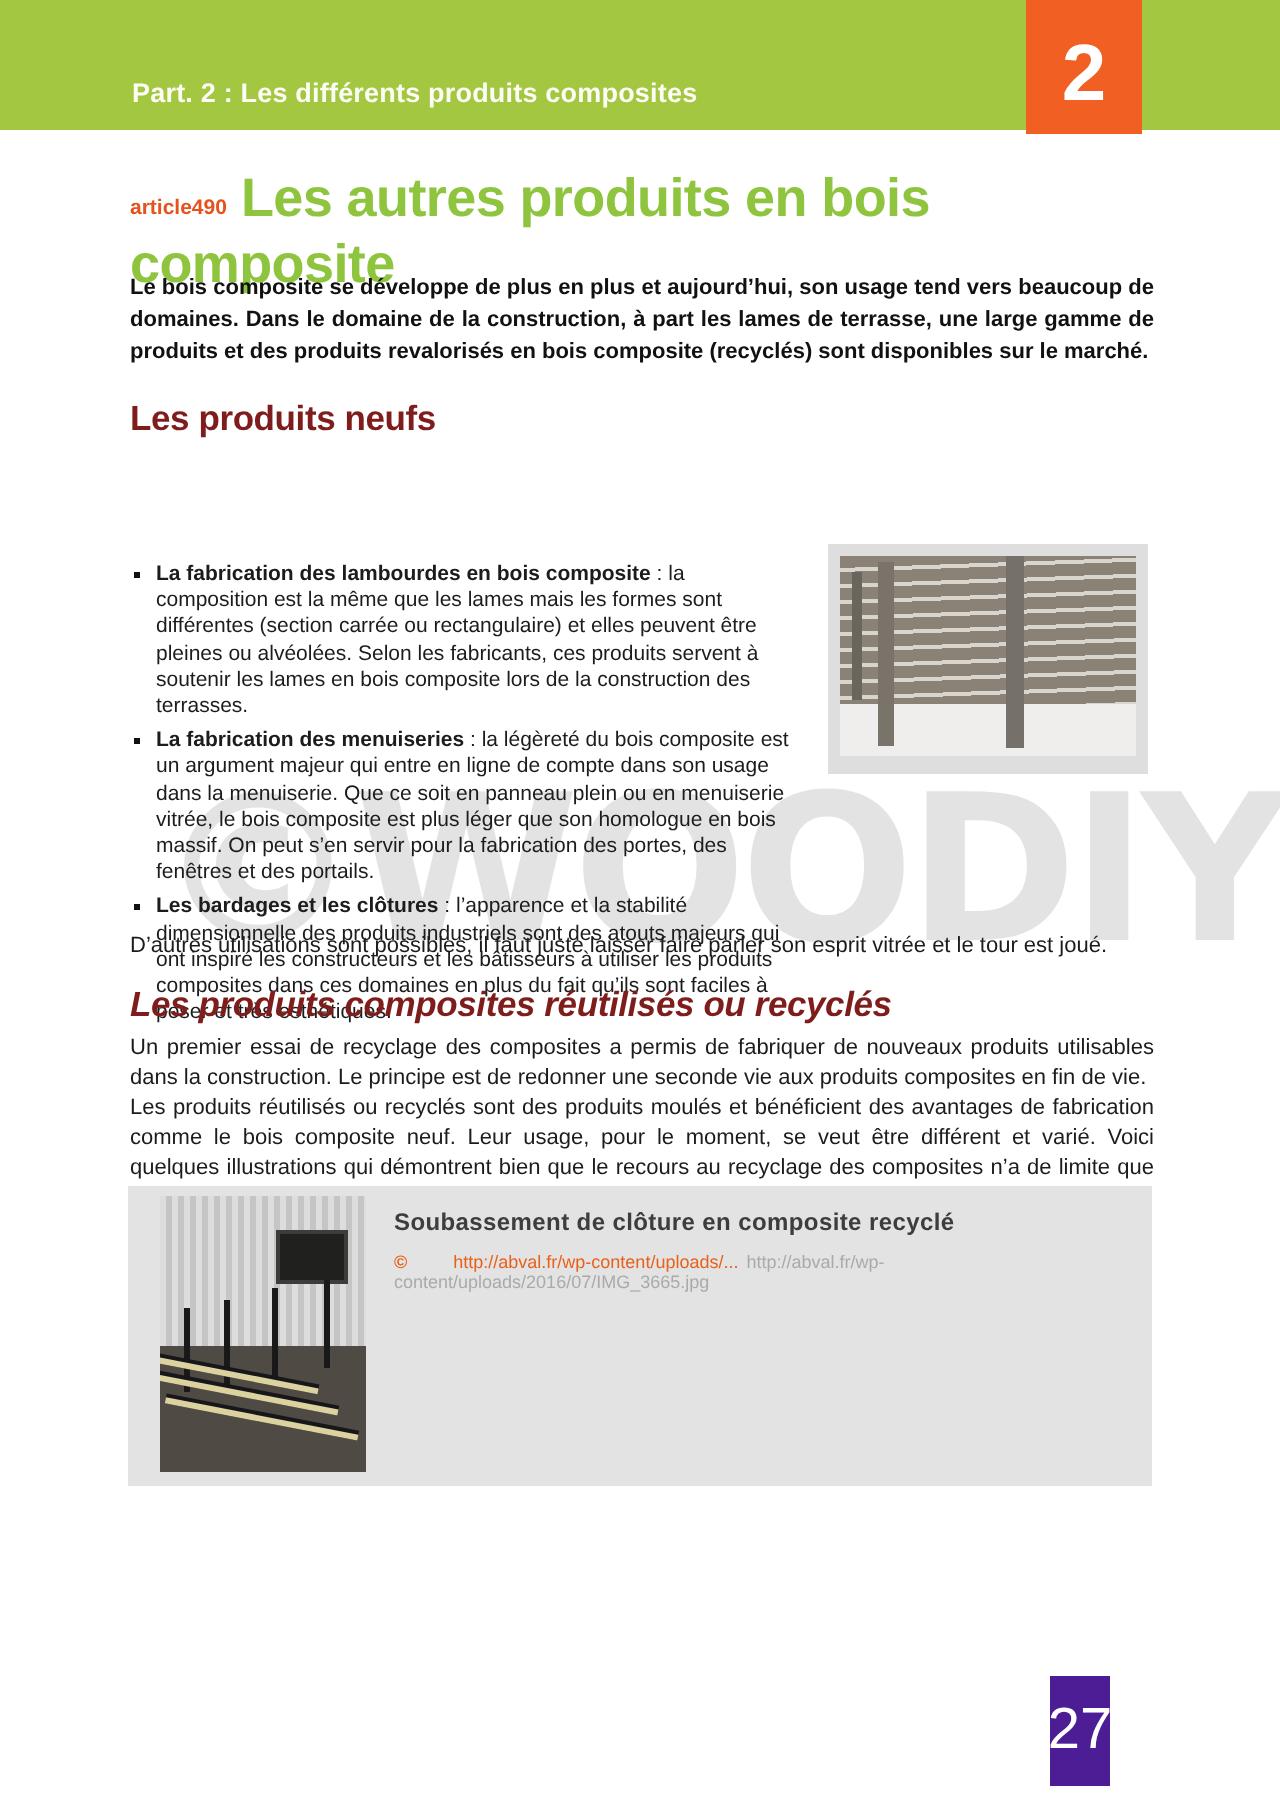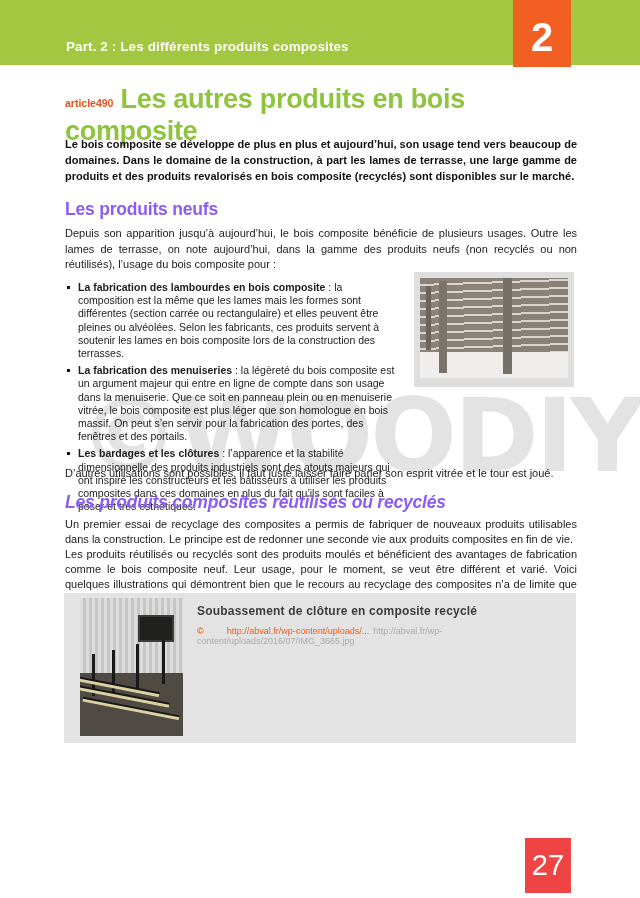--- a/index.html
+++ b/index.html
@@ -22,21 +22,21 @@
   }
   
   .content { position:absolute; left:0; top:0; width:640px; height:898px; z-index:1; }
   .article-head { position:absolute; left:65px; top:85px; width:505px; line-height:28px; }
   .article-id { color:#e5521b; font-size:10.5px; font-weight:bold; margin-right:7px; vertical-align:1px; }
   .article-title { color:#8ec43e; font-size:27px; font-weight:bold; letter-spacing:-0.3px; }
   .intro {
     position:absolute; left:65px; top:137px; width:512px;
     font-size:11px; font-weight:bold; line-height:15.8px; color:#111; text-align:justify;
   }
-  .h2 { position:absolute; left:65px; color:#8b5cf6; font-size:17.5px; font-weight:bold; letter-spacing:-0.2px; }
+  .h2 { position:absolute; left:65px; color:#7f1d1d; font-size:17.5px; font-weight:bold; letter-spacing:-0.2px; }
   .h2-neufs { top:199px; }
   .h2-recycles { top:492px;font-style:italic; }
   .para { position:absolute; left:65px; width:512px; font-size:11px; line-height:15.5px; color:#1c1c1c; text-align:justify; }
   .p-depuis { top:226px; }
   .p-autres { top:466px; width:512px; }
   .p-recyclage1 { top:517px; line-height:15px; }
   .p-recyclage2 { top:547px; line-height:15px; }
   
   .bullets { position:absolute; left:65px; top:281px; width:334px; list-style:none; }
   .bullets li {
@@ -73,21 +73,21 @@
   .rp-beam1 { left:-6px; top:86px; width:86px; }
   .rp-beam2 { left:-2px; top:96px; width:92px; }
   .rp-beam3 { left:2px; top:108px; width:98px; }
   .card-title { position:absolute; left:133px; top:11px; font-size:12px; font-weight:bold; color:#3d3d3d; letter-spacing:.2px; }
   .card-source { position:absolute; left:133px; top:33px; font-size:9px; color:#aaaaaa; }
   .card-copy { color:#e8611c; font-weight:bold; margin-right:3px; }
   .card-link { color:#e8611c; text-decoration:none; margin-right:4px;padding-left:20px; }
   
   .breadcrumb { position:absolute; left:78px; top:860px; font-size:8.5px; color:#b5b5b5; }
   .breadcrumb .current { font-weight:bold; color:#949494; }
-  .page-num-box { position:absolute; left:525px; top:838px; width:46px; height:55px; background:#ef4444;
+  .page-num-box { position:absolute; left:525px; top:838px; width:30px; height:55px; background:#4c1d95;
                   display:flex; align-items:center; justify-content:center; }
   .page-num { color:#ffffff; font-size:29px; line-height:1; }
 </style>
 </head>
 <body>
 
 <div class="page">
 
   <div class="header-band">
     <div class="header-title">Part. 2 : Les différents produits composites</div>
@@ -100,21 +100,20 @@
 
   <div class="content">
 
     <div class="article-head">
       <span class="article-id">article490</span><span class="article-title">Les autres produits en bois composite</span>
     </div>
 
     <p class="intro">Le bois composite se développe de plus en plus et aujourd’hui, son usage tend vers beaucoup de domaines. Dans le domaine de la construction, à part les lames de terrasse, une large gamme de produits et des produits revalorisés en bois composite (recyclés) sont disponibles sur le marché.</p>
 
     <h2 class="h2 h2-neufs">Les produits neufs</h2>
-    <p class="para p-depuis">Depuis son apparition jusqu’à aujourd’hui, le bois composite bénéficie de plusieurs usages. Outre les lames de terrasse, on note aujourd’hui, dans la gamme des produits neufs (non recyclés ou non réutilisés), l’usage du bois composite pour :</p>
 
     <ul class="bullets">
       <li><span class="bullet-title">La fabrication des lambourdes en bois composite</span><span> : la composition est la même que les lames mais les formes sont différentes (section carrée ou rectangulaire) et elles peuvent être pleines ou alvéolées. Selon les fabricants, ces produits servent à soutenir les lames en bois composite lors de la construction des terrasses.</span></li>
       <li><span class="bullet-title">La fabrication des menuiseries</span><span> : la légèreté du bois composite est un argument majeur qui entre en ligne de compte dans son usage dans la menuiserie. Que ce soit en panneau plein ou en menuiserie vitrée, le bois composite est plus léger que son homologue en bois massif. On peut s’en servir pour la fabrication des portes, des fenêtres et des portails.</span></li>
       <li><span class="bullet-title">Les bardages et les clôtures</span><span> : l’apparence et la stabilité dimensionnelle des produits industriels sont des atouts majeurs qui ont inspiré les constructeurs et les bâtisseurs à utiliser les produits composites dans ces domaines en plus du fait qu’ils sont faciles à poser et très esthétiques.</span></li>
     </ul>
 
     <div class="fence-figure">
       <div class="fence-photo">
         <div class="fence-slats"></div>

